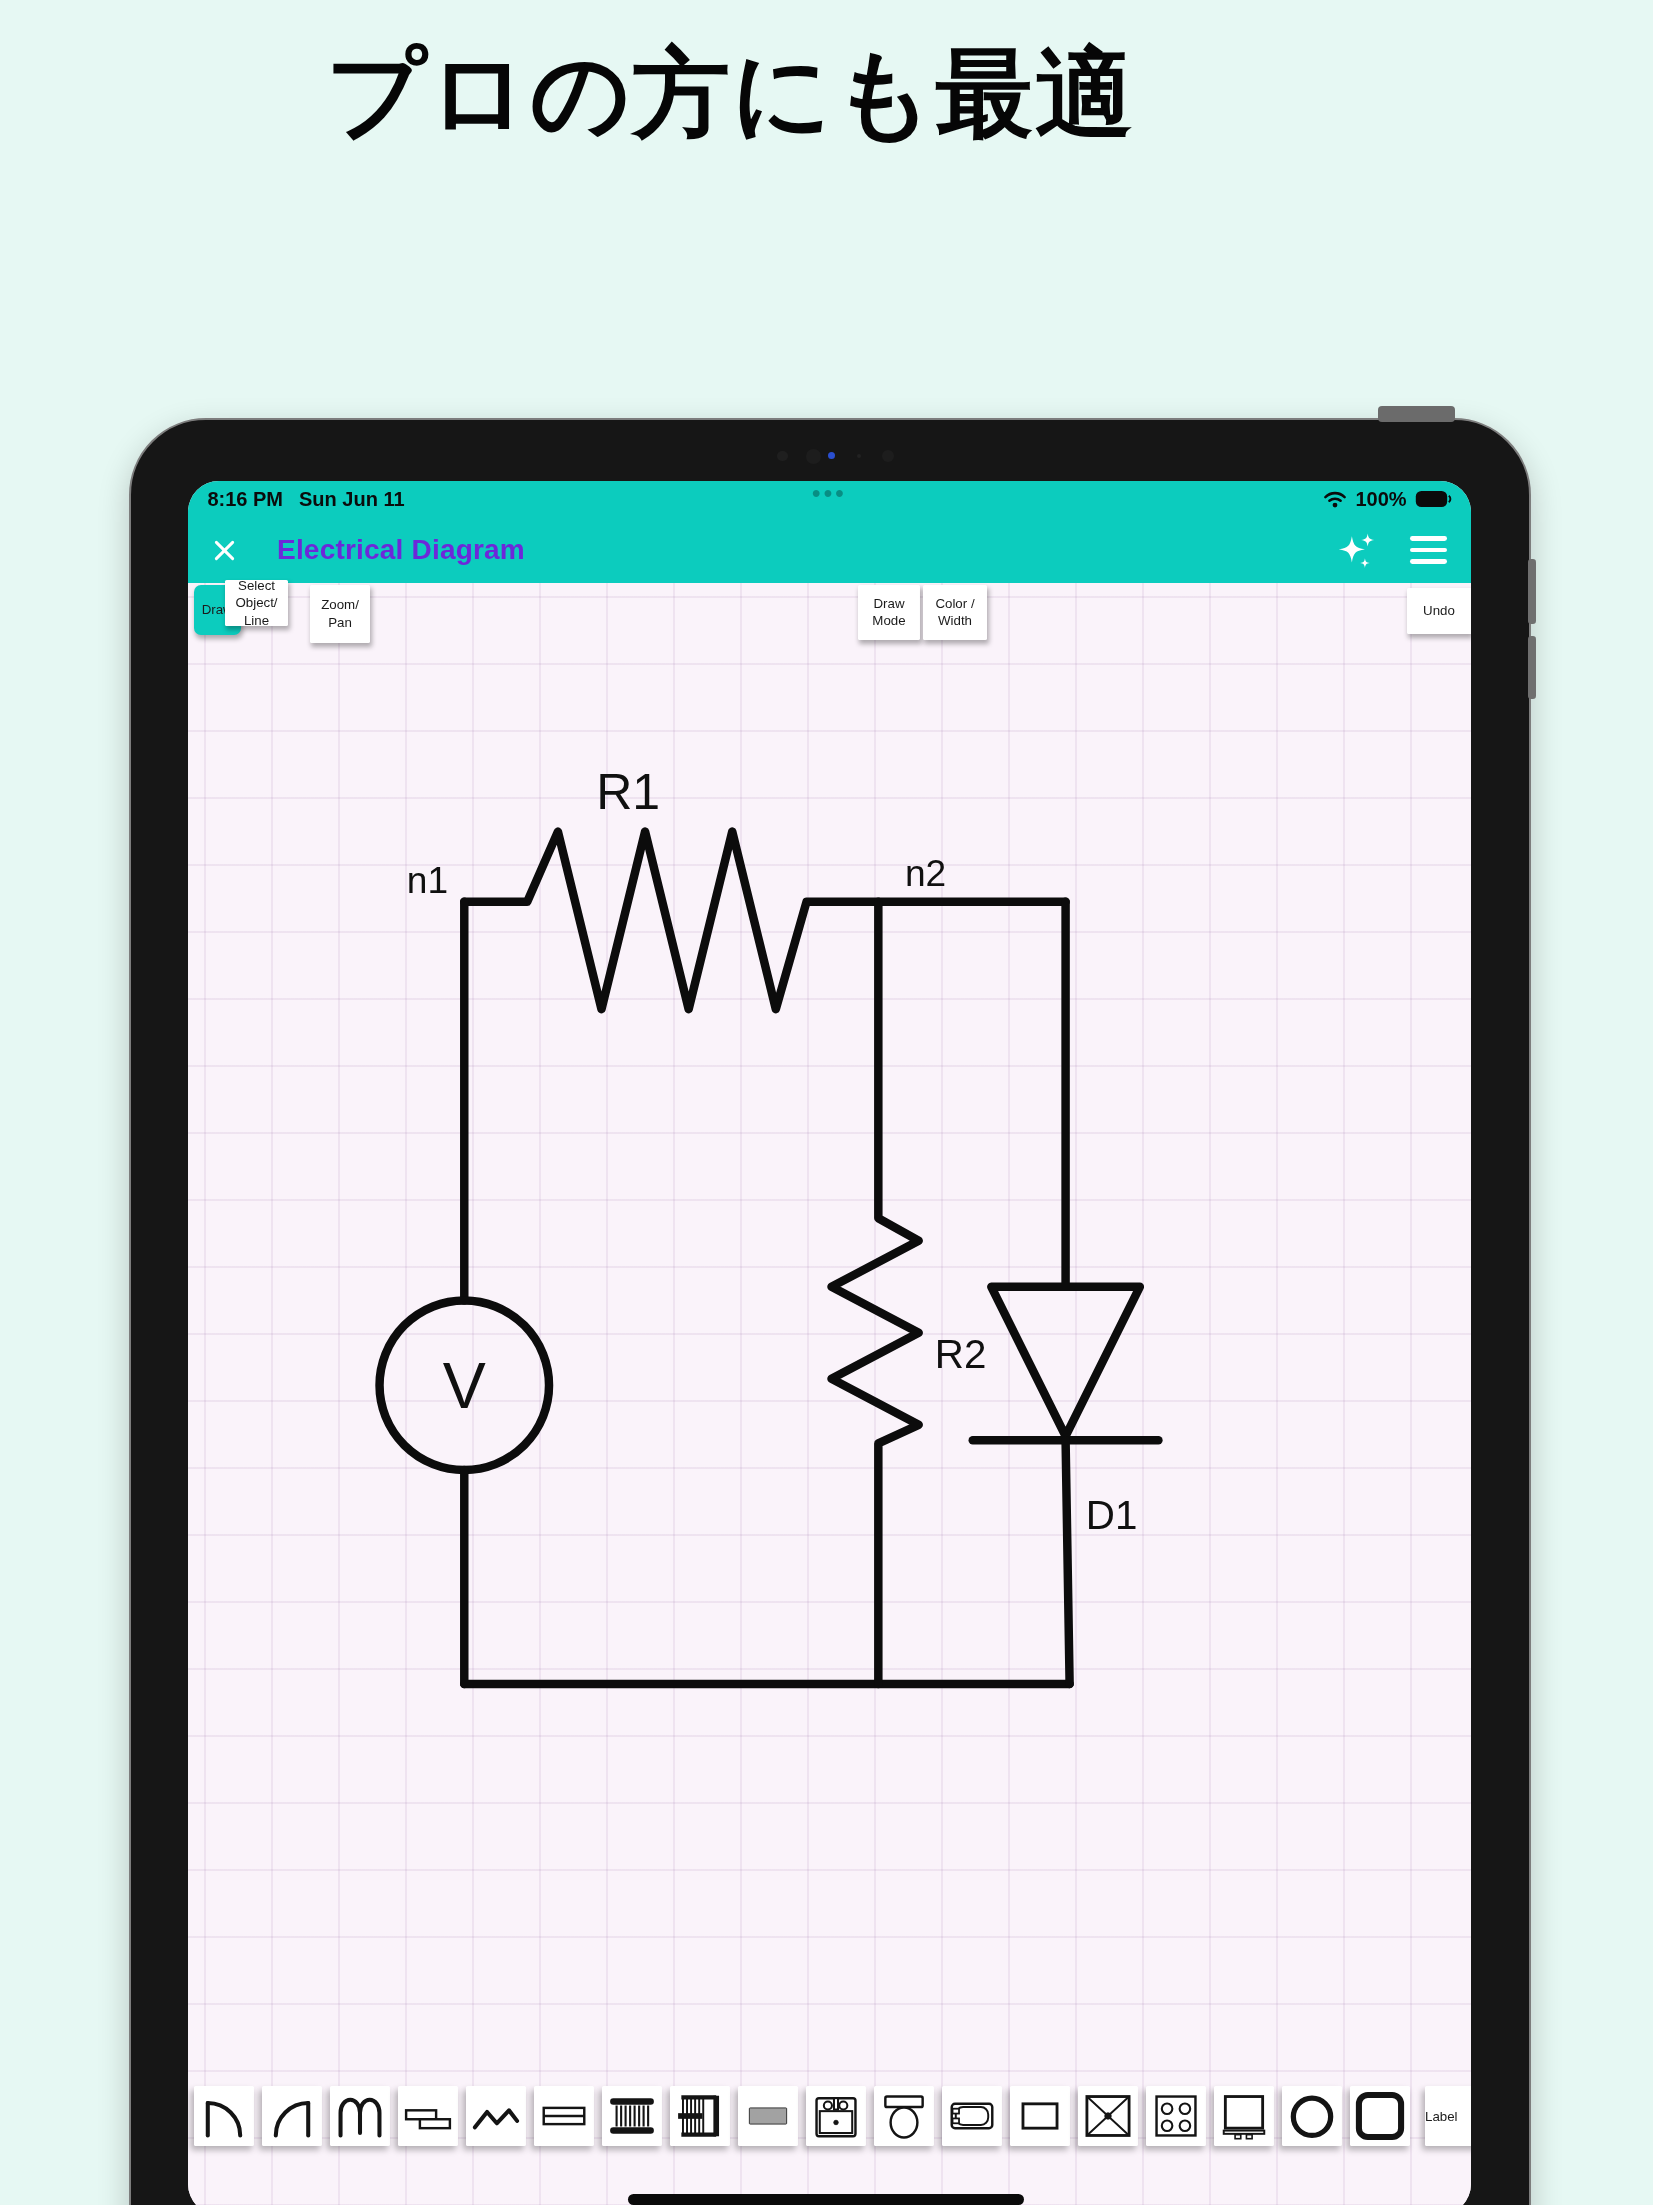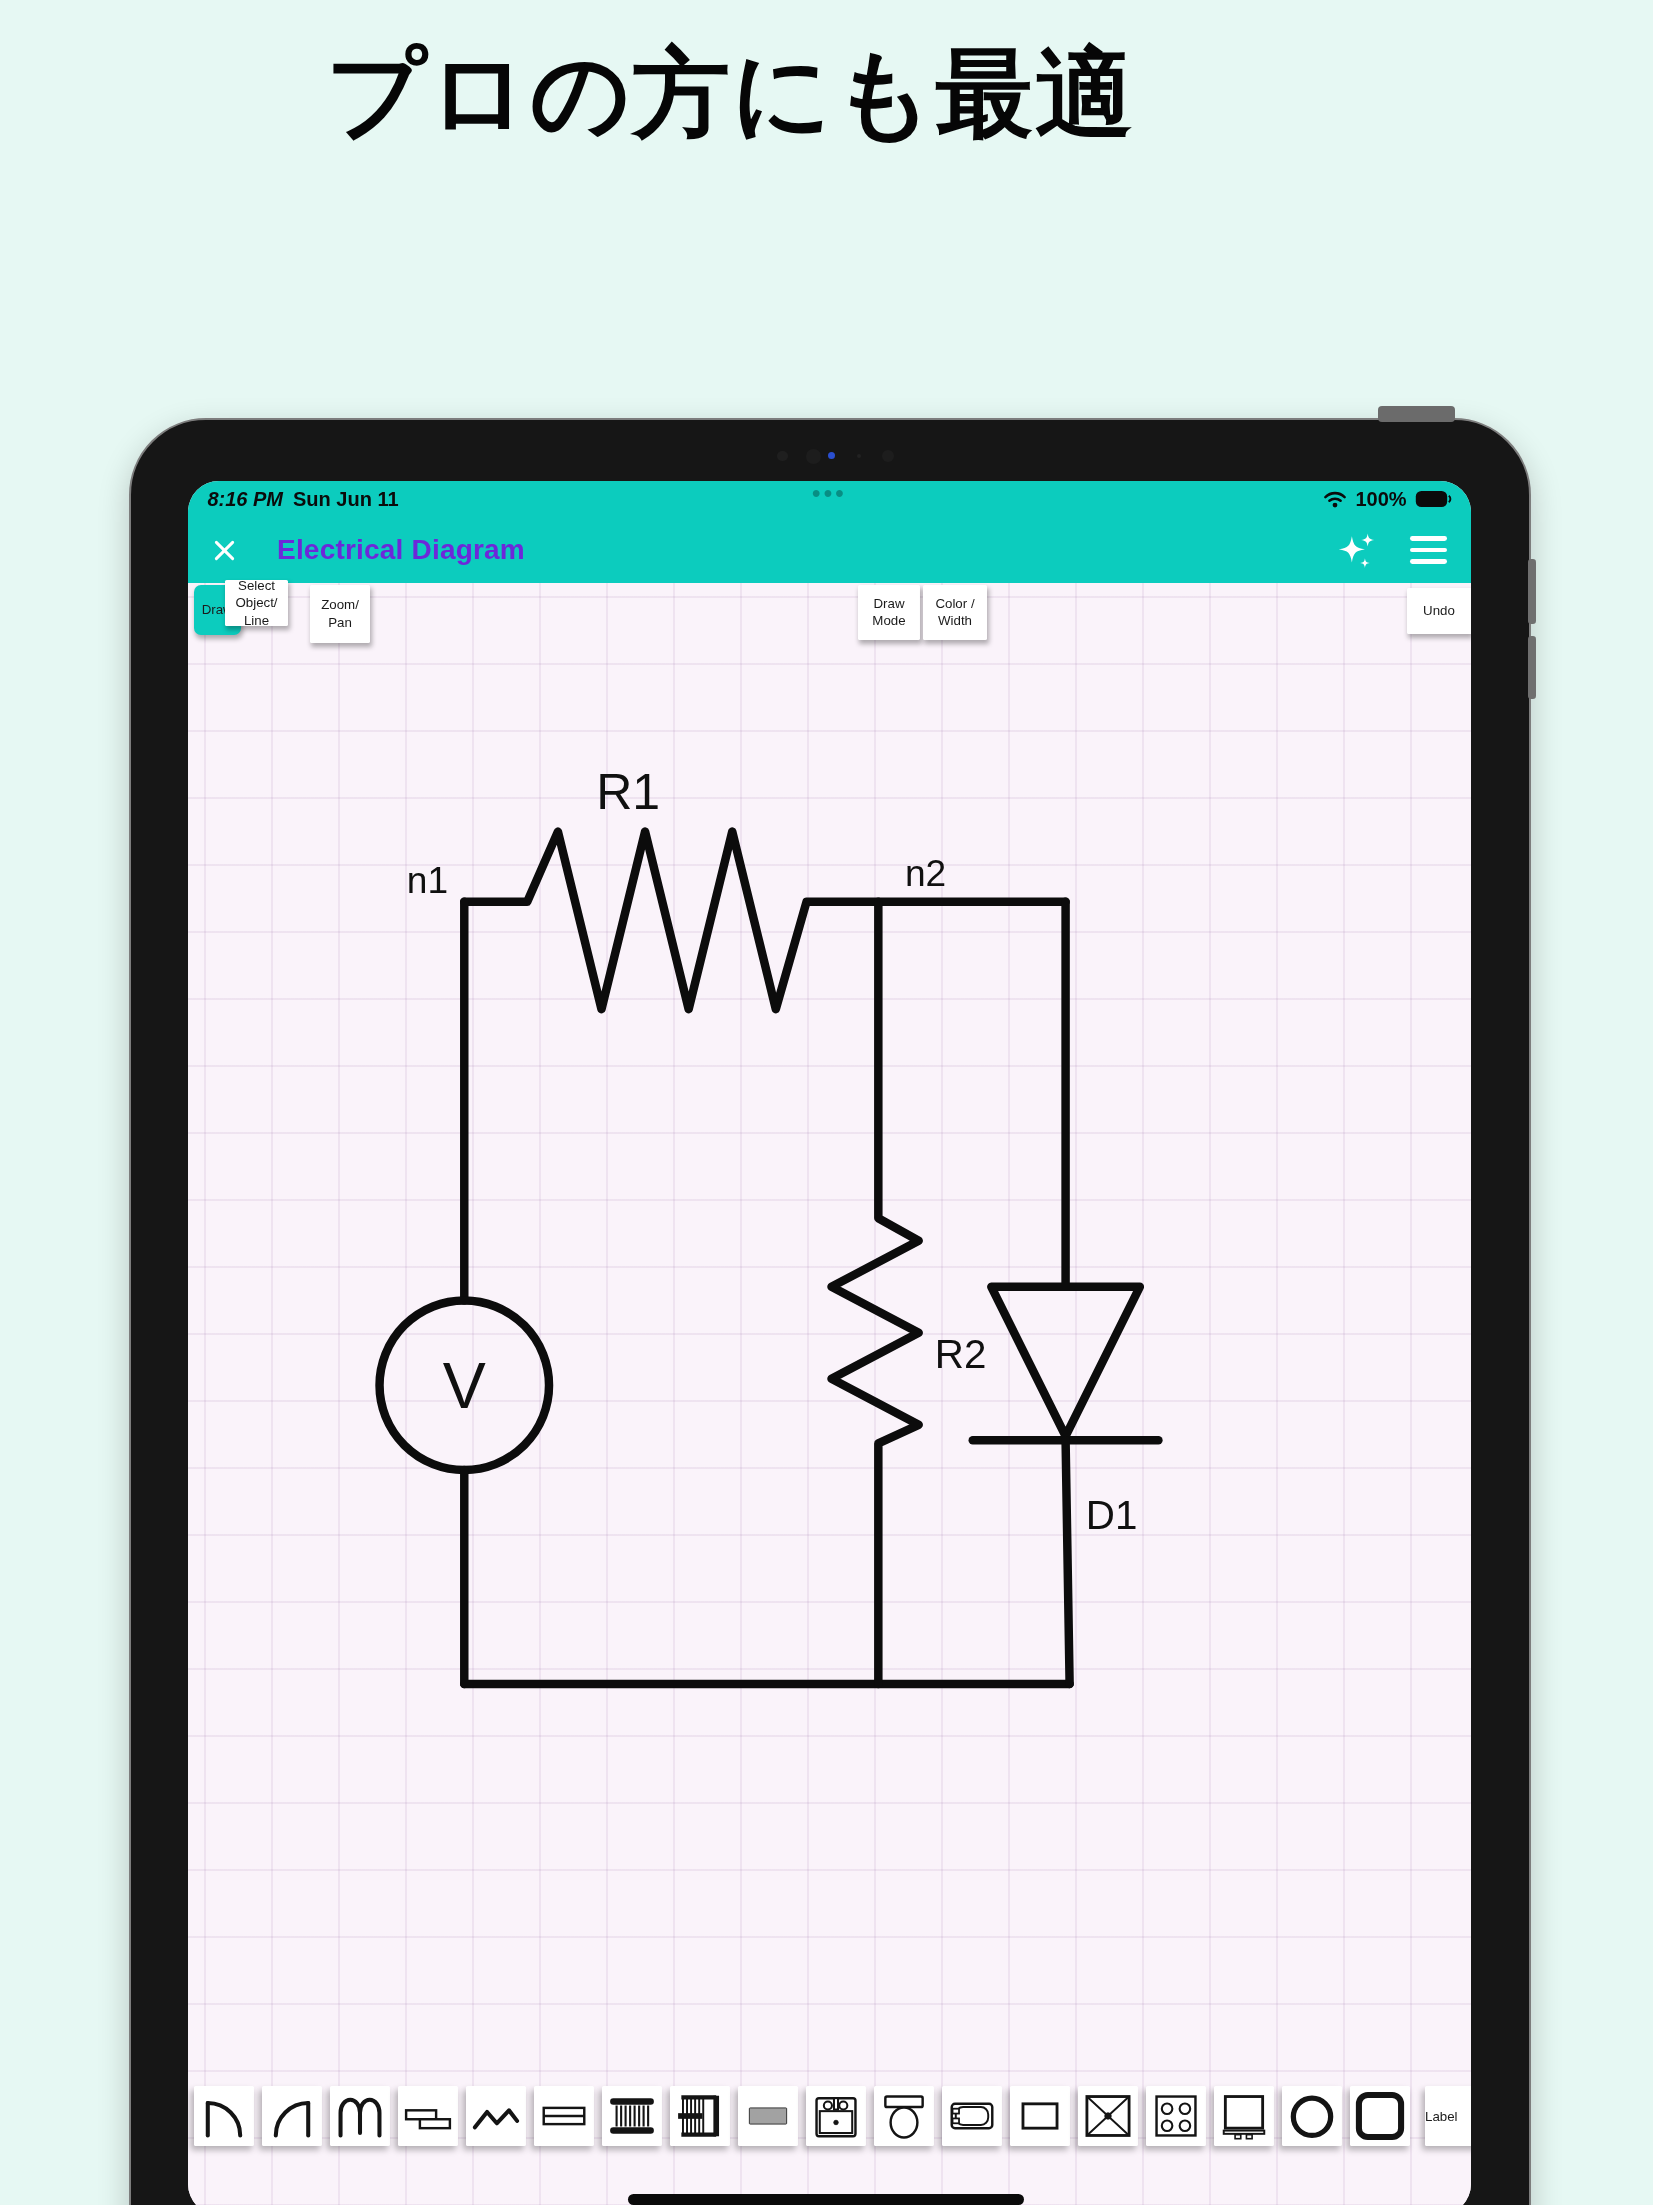--- a/index.html
+++ b/index.html
@@ -34,21 +34,21 @@
     position:absolute; left:57px; top:61px; width:1283px; height:1734px;
     border-radius:31px; overflow:hidden; background:#faf3fa;
   }
 
   
   .statusbar {
     position:absolute; top:0; left:0; width:100%; height:36px;
     background:#0cccbe; display:flex; align-items:center; padding:0 19.4px;
     font-size:20px; font-weight:700; color:#0b0b0b;
   }
-  .sb-time { margin-right:10px;font-style:italic; }
+  .sb-time { margin-right:16px; }
   .sb-center {
     position:absolute; left:0; right:0; top:-1.6px; text-align:center;
     color:rgba(0,0,0,0.30); font-size:24px; letter-spacing:3.2px; font-weight:700;
   }
   .sb-right { margin-left:auto; display:flex; align-items:center; gap:8px; position:relative; z-index:1; }
 
   .navbar {
     position:absolute; top:36px; left:0; width:100%; height:66px;
     background:#0cccbe; display:flex; align-items:center; padding:0 21px;
   }

